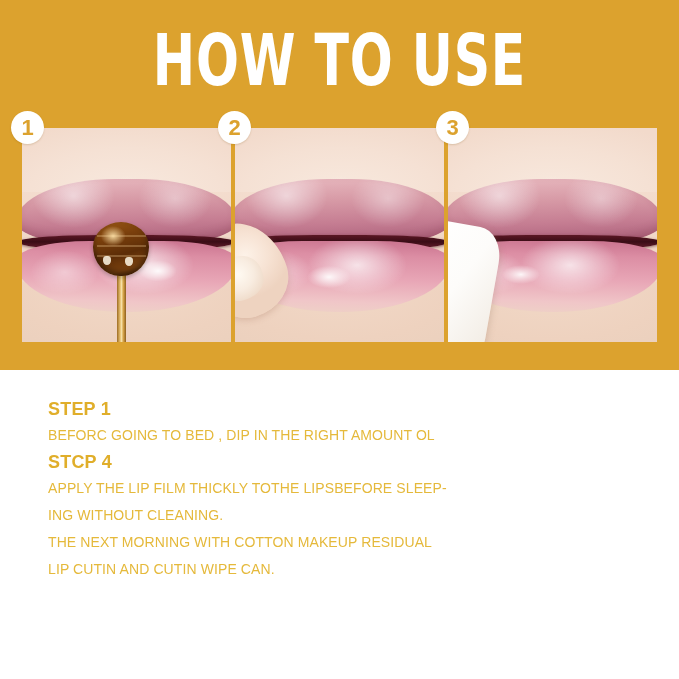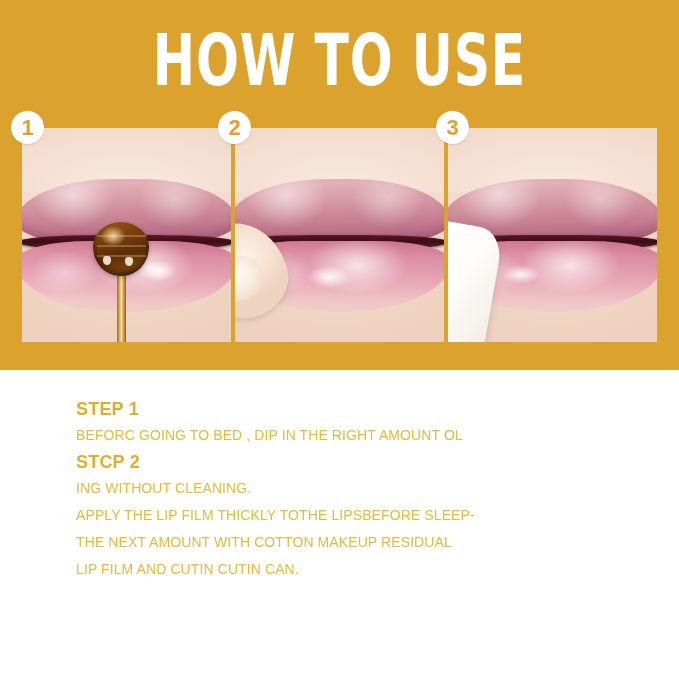--- a/index.html
+++ b/index.html
@@ -202,21 +202,20 @@
   #badge-1 { left: 11px;  top: 111px; }
   #badge-2 { left: 218px; top: 111px; }
   #badge-3 { left: 436px; top: 111px; }
 
   
   #instructions {
     position: absolute;
     left: 48px;
     top: 396px;
     width: 600px;
-    margin-left: 28px;
   }
   .step-head {
     color: #E0AE2A;
     font-weight: bold;
     font-size: 18px;
     line-height: 26px;
     margin: 0;
     letter-spacing: .2px;
   }
   .step-body {
@@ -289,23 +288,23 @@
 <div class="step-badge" id="badge-3">3</div>
 
 <div id="instructions">
 
   <div>
     <div class="step-head">STEP 1</div>
     <div class="step-body">BEFORC GOING TO BED , DIP IN THE RIGHT AMOUNT OL</div>
   </div>
 
   <div>
-    <div class="step-head">STCP 2</div>
+    <div class="step-head">STCP 4</div>
+    <div class="step-body">APPLY THE LIP FILM THICKLY TOTHE LIPSBEFORE SLEEP-</div>
     <div class="step-body">ING WITHOUT CLEANING.</div>
-    <div class="step-body">APPLY THE LIP FILM THICKLY TOTHE LIPSBEFORE SLEEP-</div>
   </div>
 
   <div>
-    <div class="step-body">THE NEXT AMOUNT WITH COTTON MAKEUP RESIDUAL</div>
-    <div class="step-body">LIP FILM AND CUTIN CUTIN CAN.</div>
+    <div class="step-body">THE NEXT MORNING WITH COTTON MAKEUP RESIDUAL</div>
+    <div class="step-body">LIP CUTIN AND CUTIN WIPE CAN.</div>
   </div>
 
 </div>
 
 </body></html>

